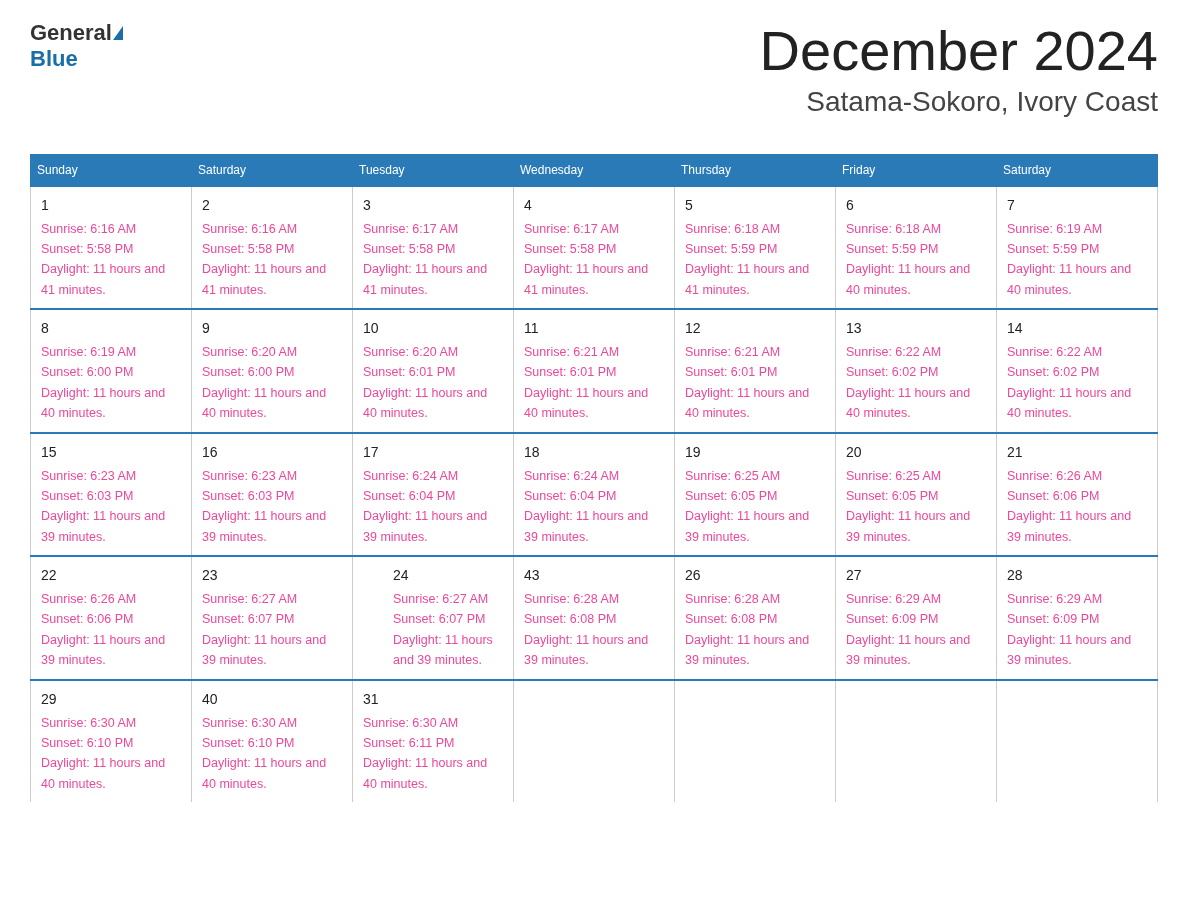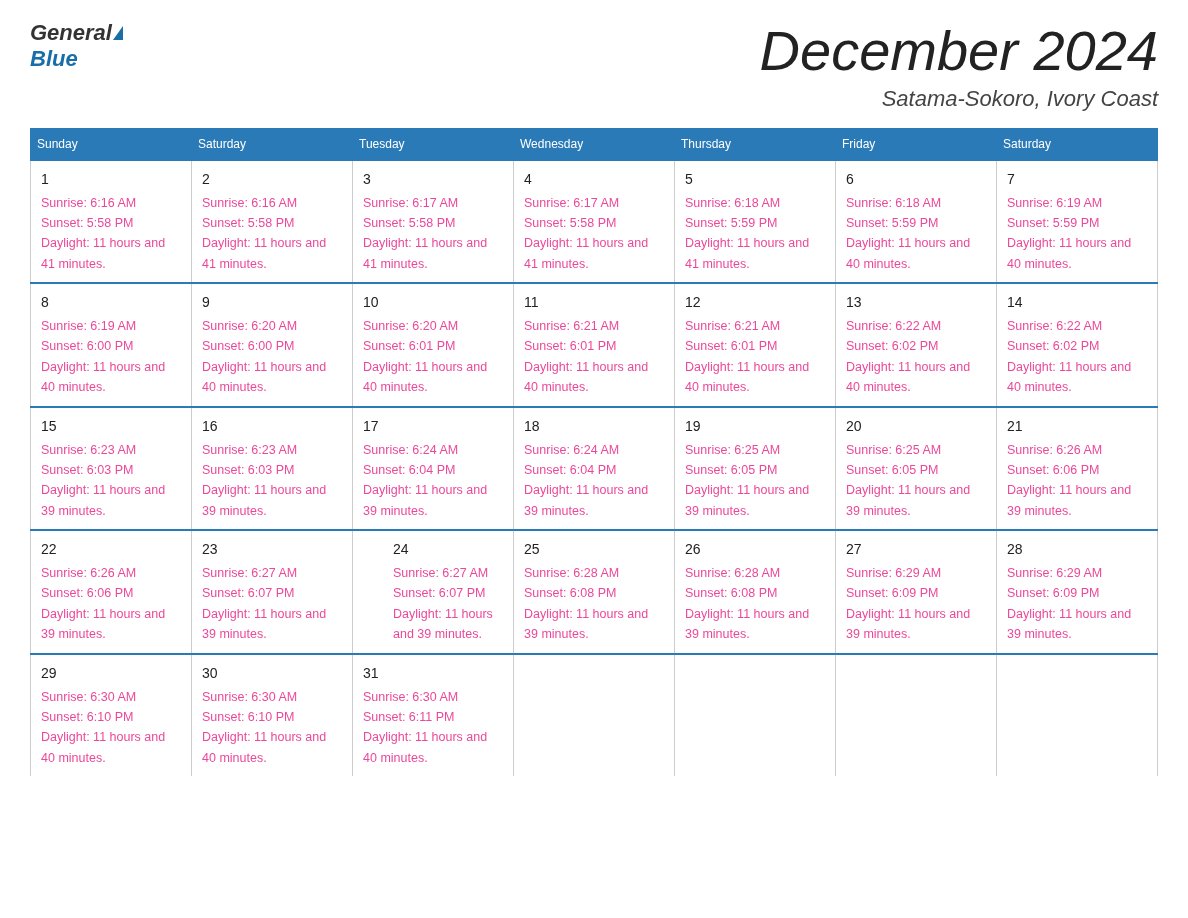--- a/index.html
+++ b/index.html
@@ -6,22 +6,21 @@
     body {
       font-family: Arial, sans-serif;
       background: #fff;
       padding: 20px 30px;
       color: #333;
     }
     .header {
       display: flex;
       justify-content: space-between;
       align-items: flex-start;
-      margin-bottom: 16px;
-      font-style: italic;
+      margin-bottom: 36px;
     }
     .logo {
       display: flex;
       flex-direction: column;
       align-items: flex-start;
     }
     .logo-text {
       font-size: 22px;
       font-weight: bold;
       color: #333;
@@ -46,21 +45,21 @@
     .title-block {
       text-align: right;
     }
     .month-title {
       font-size: 56px;
       font-weight: normal;
       color: #222;
       line-height: 1.1;
     }
     .location {
-      font-size: 22px;
+      font-size: 28px;
       color: #444;
       margin-top: 4px;
     }
     table {
       width: 100%;
       border-collapse: collapse;
       table-layout: fixed;
     }
     th {
       background-color: #2a7ab8;
@@ -174,28 +173,28 @@
         <td style="border-top: 2px solid rgb(42, 122, 184);"><span class="day-number">17</span><span class="day-info">Sunrise: 6:24 AM<br>Sunset: 6:04 PM<br>Daylight: 11 hours and 39 minutes.</span></td>
         <td style="border-top: 2px solid rgb(42, 122, 184);"><span class="day-number">18</span><span class="day-info">Sunrise: 6:24 AM<br>Sunset: 6:04 PM<br>Daylight: 11 hours and 39 minutes.</span></td>
         <td style="border-top: 2px solid rgb(42, 122, 184);"><span class="day-number">19</span><span class="day-info">Sunrise: 6:25 AM<br>Sunset: 6:05 PM<br>Daylight: 11 hours and 39 minutes.</span></td>
         <td style="border-top: 2px solid rgb(42, 122, 184);"><span class="day-number">20</span><span class="day-info">Sunrise: 6:25 AM<br>Sunset: 6:05 PM<br>Daylight: 11 hours and 39 minutes.</span></td>
         <td style="border-top: 2px solid rgb(42, 122, 184);"><span class="day-number">21</span><span class="day-info">Sunrise: 6:26 AM<br>Sunset: 6:06 PM<br>Daylight: 11 hours and 39 minutes.</span></td>
       </tr>
       <tr style="border-top: 2px solid rgb(42, 122, 184);">
         <td style="border-top: 2px solid rgb(42, 122, 184);"><span class="day-number">22</span><span class="day-info">Sunrise: 6:26 AM<br>Sunset: 6:06 PM<br>Daylight: 11 hours and 39 minutes.</span></td>
         <td style="border-top: 2px solid rgb(42, 122, 184);"><span class="day-number">23</span><span class="day-info">Sunrise: 6:27 AM<br>Sunset: 6:07 PM<br>Daylight: 11 hours and 39 minutes.</span></td>
         <td style="border-top: 2px solid rgb(42, 122, 184); padding-left: 40px;"><span class="day-number">24</span><span class="day-info">Sunrise: 6:27 AM<br>Sunset: 6:07 PM<br>Daylight: 11 hours and 39 minutes.</span></td>
-        <td style="border-top: 2px solid rgb(42, 122, 184);"><span class="day-number">25</span><span class="day-info">Sunrise: 6:28 AM<br>Sunset: 6:08 PM<br>Daylight: 11 hours and 39 minutes.</span></td>
+        <td style="border-top: 2px solid rgb(42, 122, 184);"><span class="day-number">43</span><span class="day-info">Sunrise: 6:28 AM<br>Sunset: 6:08 PM<br>Daylight: 11 hours and 39 minutes.</span></td>
         <td style="border-top: 2px solid rgb(42, 122, 184); border-radius: 27px;"><span class="day-number">26</span><span class="day-info">Sunrise: 6:28 AM<br>Sunset: 6:08 PM<br>Daylight: 11 hours and 39 minutes.</span></td>
         <td style="border-top: 2px solid rgb(42, 122, 184);"><span class="day-number">27</span><span class="day-info">Sunrise: 6:29 AM<br>Sunset: 6:09 PM<br>Daylight: 11 hours and 39 minutes.</span></td>
         <td style="border-top: 2px solid rgb(42, 122, 184);"><span class="day-number">28</span><span class="day-info">Sunrise: 6:29 AM<br>Sunset: 6:09 PM<br>Daylight: 11 hours and 39 minutes.</span></td>
       </tr>
       <tr style="border-top: 2px solid rgb(42, 122, 184);">
         <td style="border-top: 2px solid rgb(42, 122, 184);"><span class="day-number">29</span><span class="day-info">Sunrise: 6:30 AM<br>Sunset: 6:10 PM<br>Daylight: 11 hours and 40 minutes.</span></td>
-        <td style="border-top: 2px solid rgb(42, 122, 184);"><span class="day-number">30</span><span class="day-info">Sunrise: 6:30 AM<br>Sunset: 6:10 PM<br>Daylight: 11 hours and 40 minutes.</span></td>
+        <td style="border-top: 2px solid rgb(42, 122, 184);"><span class="day-number">40</span><span class="day-info">Sunrise: 6:30 AM<br>Sunset: 6:10 PM<br>Daylight: 11 hours and 40 minutes.</span></td>
         <td style="border-top: 2px solid rgb(42, 122, 184);"><span class="day-number">31</span><span class="day-info">Sunrise: 6:30 AM<br>Sunset: 6:11 PM<br>Daylight: 11 hours and 40 minutes.</span></td>
         <td class="empty" style="border-top: 2px solid rgb(42, 122, 184);"></td>
         <td class="empty" style="border-top: 2px solid rgb(42, 122, 184);"></td>
         <td class="empty" style="border-top: 2px solid rgb(42, 122, 184);"></td>
         <td class="empty" style="border-top: 2px solid rgb(42, 122, 184);"></td>
       </tr>
     </tbody>
 </table>
 
 </body></html>

